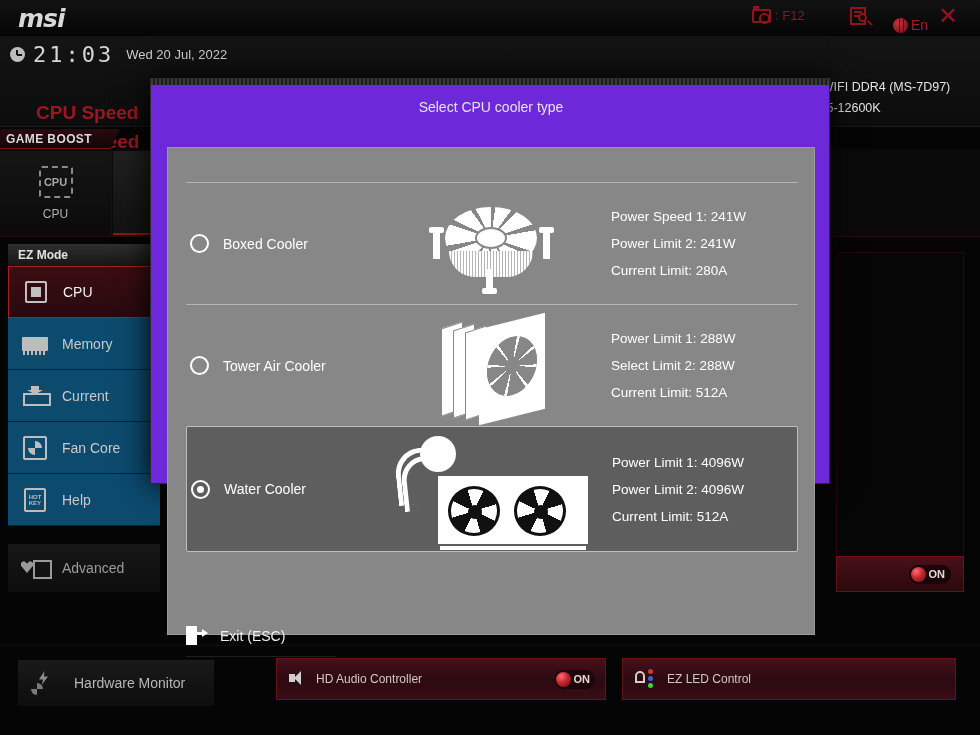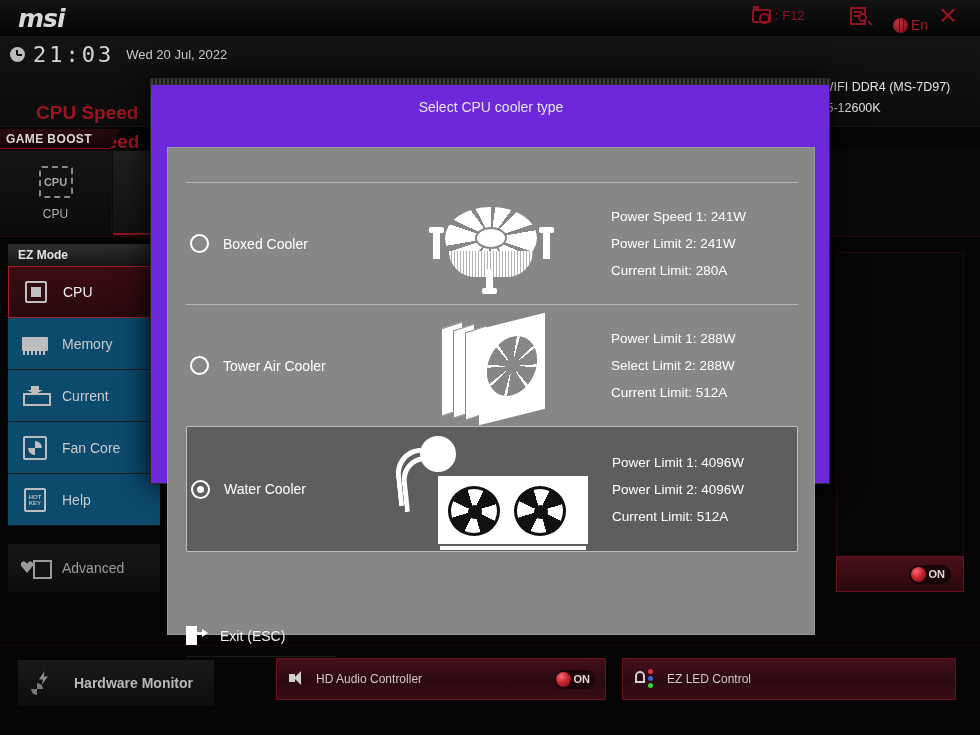--- a/index.html
+++ b/index.html
@@ -278,21 +278,21 @@
   .bot-toggle { margin-left:auto; margin-right:10px; display:flex; align-items:center; gap:3px;
     background:#1d0609; border-radius:9px; padding:2px 5px 2px 2px;}
   .bot-toggle .dot{width:15px;height:15px;border-radius:50%;
     background: radial-gradient(circle at 35% 30%, #ff6b72 0%, #c32630 45%, #6e0d14 100%);}
   .bot-toggle .txt{font-size:11px;color:#e8d6d6;font-weight:bold;}
   .hwmon-btn {
     position:absolute; left: 18px; top: 660px; width: 196px; height: 46px;
     background: linear-gradient(180deg,#1a1a1a,#0d0d0d);
     display:flex; align-items:center;
   }
-  .hwmon-btn .lbl{font-size:14px;color:#b8b8b8;margin-left:12px;font-weight:bold;}
+  .hwmon-btn .lbl{font-size:14px;color:#b8b8b8;margin-left:12px;}
 
   
   .modal-shadow {
     position:absolute; left:150px; top:78px; width:680px; height:406px;
     background:#6d28d9; border:1px solid #2a2a2a;
     box-shadow: 0 0 28px rgba(0,0,0,.95);
   }
   .modal-grip {
     position:absolute; left:0; top:0; width:680px; height:6px;
     background: repeating-linear-gradient(90deg,#3a3a3a 0 2px, #1d1d1d 2px 4px);

